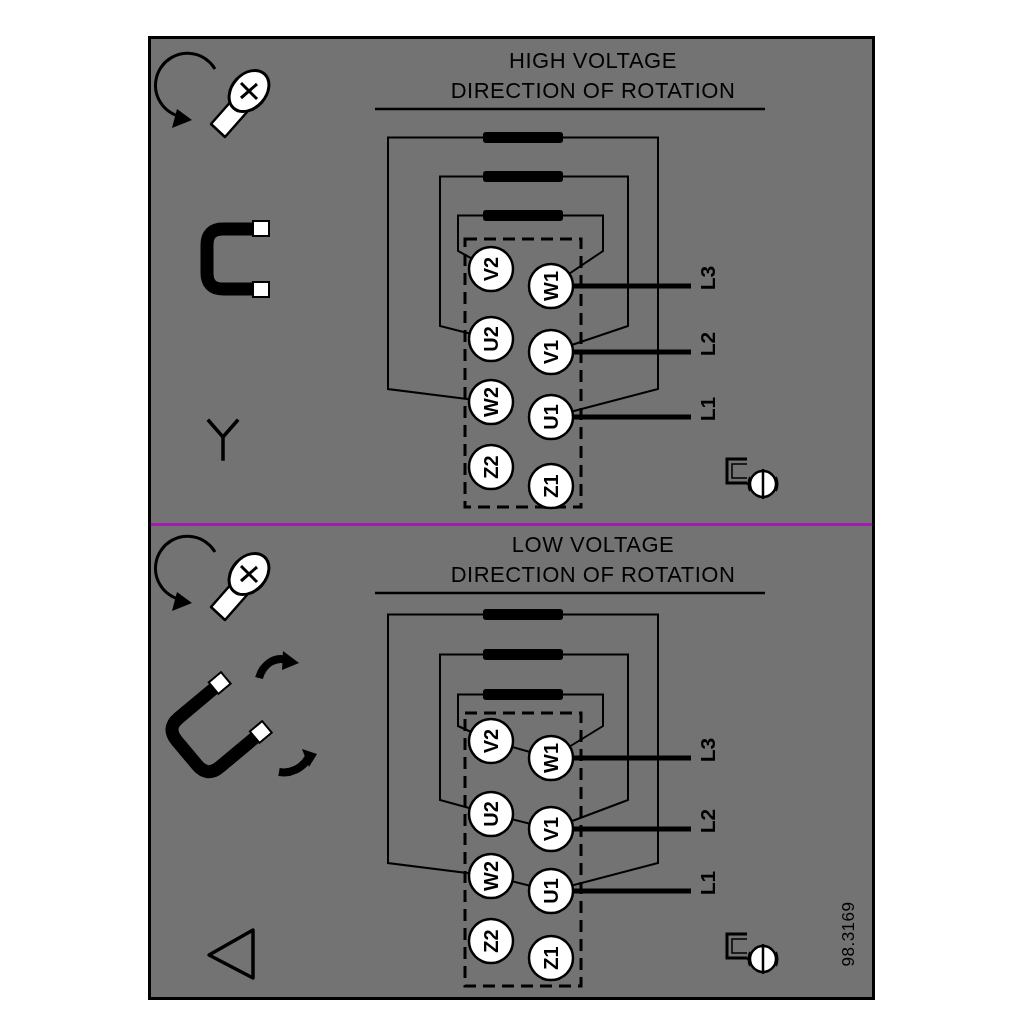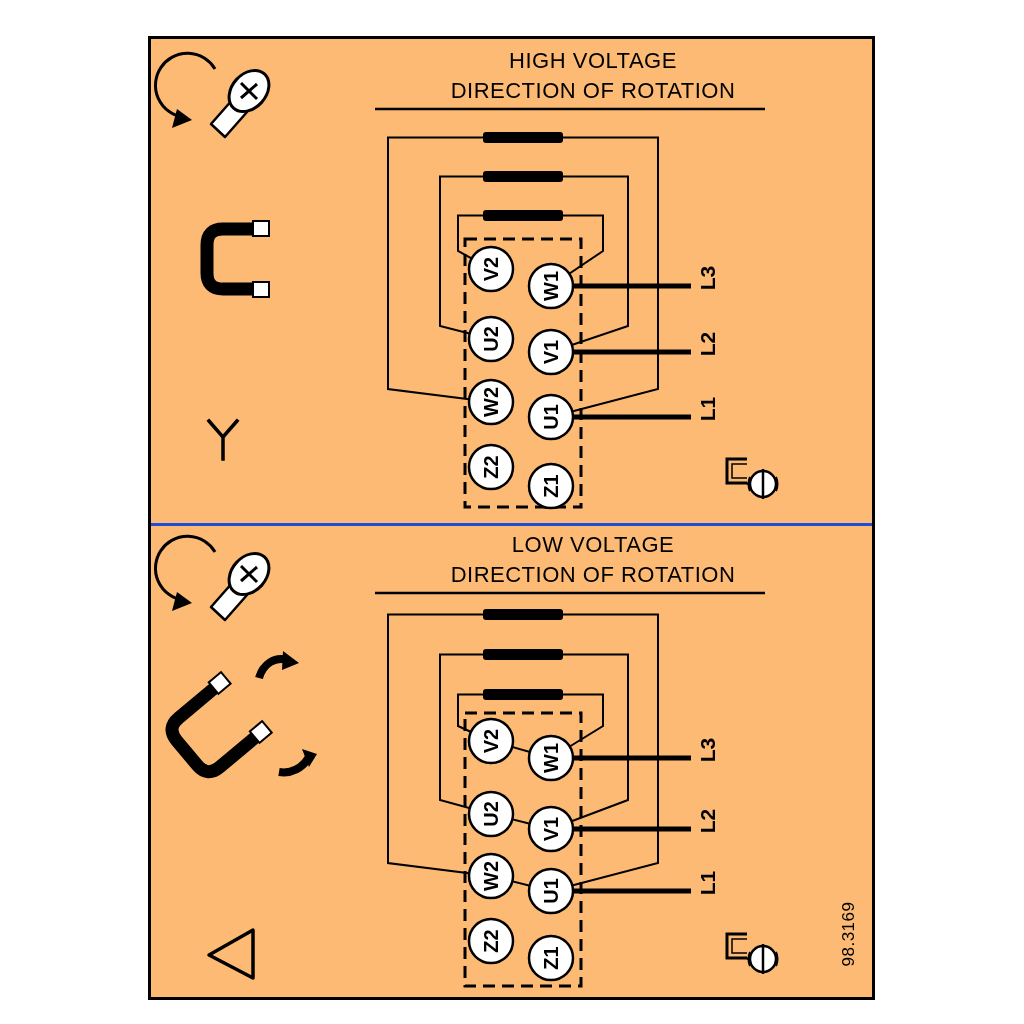--- a/index.html
+++ b/index.html
@@ -1,25 +1,25 @@
 <!DOCTYPE html>
 <html><head>
 <meta charset="utf-8">
 <style>
   html,body{
     margin:0;padding:0;background:#fff;width:1024px;height:1024px;
     font-family:"Liberation Sans",sans-serif;color:#000;
   }
   .frame{
     position:absolute;left:148px;top:36px;width:727px;height:964px;
-    border:3px solid #000;box-sizing:border-box;background:#fdba74;
+    border:3px solid #000;box-sizing:border-box;background:#737373;
   }
   .panel{position:relative;width:100%;overflow:hidden}
   .panel.high{height:484px}
-  .panel.low{height:474px;border-top:3px solid #1d4ed8;box-sizing:border-box}
+  .panel.low{height:474px;border-top:3px solid #a21caf;box-sizing:border-box}
   svg{display:block}
   .title-text{font-size:22px;letter-spacing:.5px;fill:#000}
   .term-text{font-size:20px;font-weight:bold;fill:#000}
   .line-label{font-size:21px;font-weight:bold;fill:#000}
   .fig-num{font-size:17px;fill:#000;letter-spacing:.5px}
   .wire{fill:none;stroke:#000;stroke-width:2}
   .thick{stroke:#000;stroke-width:5}
   .dashedbox{fill:none;stroke:#000;stroke-width:3;stroke-dasharray:12 7}
   .term{fill:#fff;stroke:#000;stroke-width:2.5}
   .bar{fill:#000}

